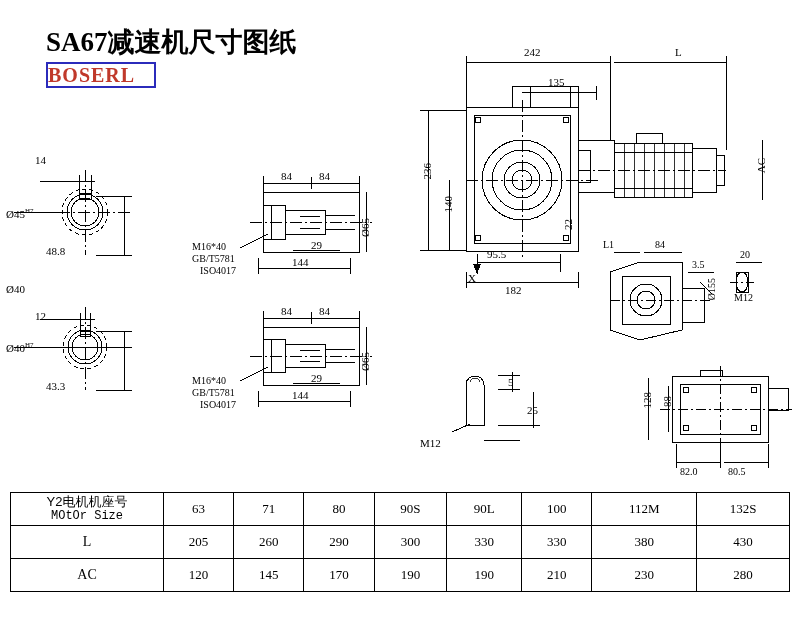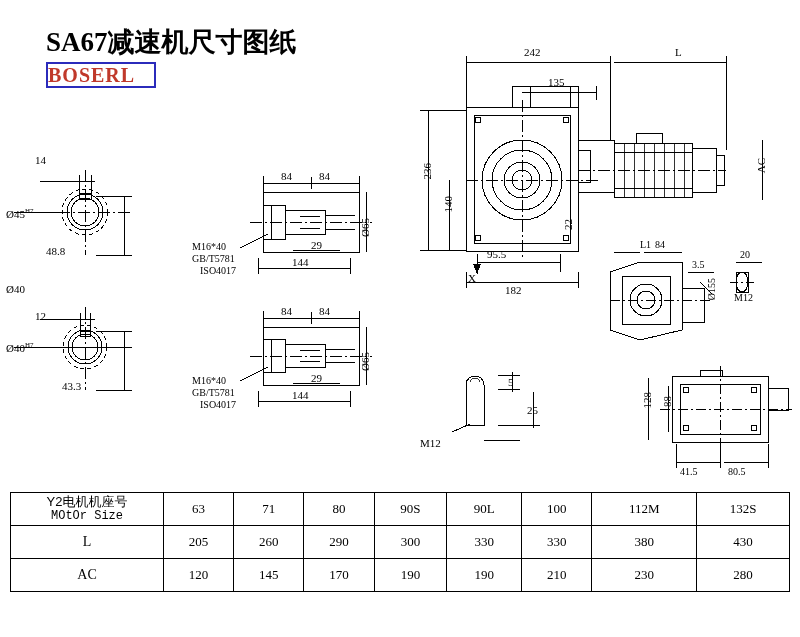--- a/index.html
+++ b/index.html
@@ -265,44 +265,44 @@
 <div class="abs dim" style="left:675px;top:46px;">L</div>
 <div class="abs dim" style="left:548px;top:76px;">135</div>
 <div class="abs dim vert" style="left:421px;top:163px;">236</div>
 <div class="abs dim vert" style="left:442px;top:196px;">140</div>
 <div class="abs dim vert" style="left:562px;top:219px;">22</div>
 <div class="abs dim vert" style="left:755px;top:158px;">AC</div>
 <div class="abs dim" style="left:487px;top:248px;">95.5</div>
 <div class="abs dim" style="left:505px;top:284px;">182</div>
 <div class="abs dim" style="left:468px;top:272px;">X</div>
 
-<div class="abs dim s" style="left:640px;top:239px;">L1</div>
+<div class="abs dim s" style="left:603px;top:239px;">L1</div>
 <div class="abs dim s" style="left:655px;top:239px;">84</div>
 <div class="abs dim s" style="left:692px;top:259px;">3.5</div>
 <div class="abs dim s" style="left:740px;top:249px;">20</div>
 <div class="abs dim s vert" style="left:706px;top:278px;">Ø155</div>
 <div class="abs dim s" style="left:734px;top:292px;">M12</div>
 
 <div class="abs dim vert" style="left:641px;top:392px;">128</div>
 <div class="abs dim vert" style="left:661px;top:396px;">88</div>
-<div class="abs dim s" style="left:680px;top:466px;">41.5</div>
+<div class="abs dim s" style="left:680px;top:466px;">82.0</div>
 <div class="abs dim s" style="left:728px;top:466px;">80.5</div>
 
 <div class="abs dim" style="left:508px;top:376px;">5</div>
 <div class="abs dim" style="left:527px;top:404px;">25</div>
 <div class="abs dim" style="left:420px;top:437px;">M12</div>
 
 <div class="abs dim" style="left:35px;top:154px;text-align:right;">14</div>
 <div class="abs dim" style="left:6px;top:207px;"><span>Ø45</span><span class="sup">H7</span></div>
 <div class="abs dim" style="left:46px;top:245px;">48.8</div>
 <div class="abs dim" style="left:6px;top:283px;">Ø40</div>
 
 <div class="abs dim" style="left:35px;top:310px;">12</div>
 <div class="abs dim" style="left:6px;top:341px;"><span>Ø40</span><span class="sup">H7</span></div>
-<div class="abs dim" style="left:62px;top:380px;font-family:Liberation Serif, serif;">43.3</div>
+<div class="abs dim" style="left:46px;top:380px;font-family:Liberation Serif, serif;">43.3</div>
 
 <div class="abs dim" style="left:281px;top:170px;">84</div>
 <div class="abs dim" style="left:319px;top:170px;">84</div>
 <div class="abs dim" style="left:311px;top:239px;">29</div>
 <div class="abs dim" style="left:292px;top:256px;">144</div>
 <div class="abs dim vert" style="left:359px;top:218px;">Ø65</div>
 <div class="abs dim s" style="left:192px;top:241px;">M16*40</div>
 <div class="abs dim s" style="left:192px;top:253px;">GB/T5781</div>
 <div class="abs dim s" style="left:200px;top:265px;">ISO4017</div>
 

